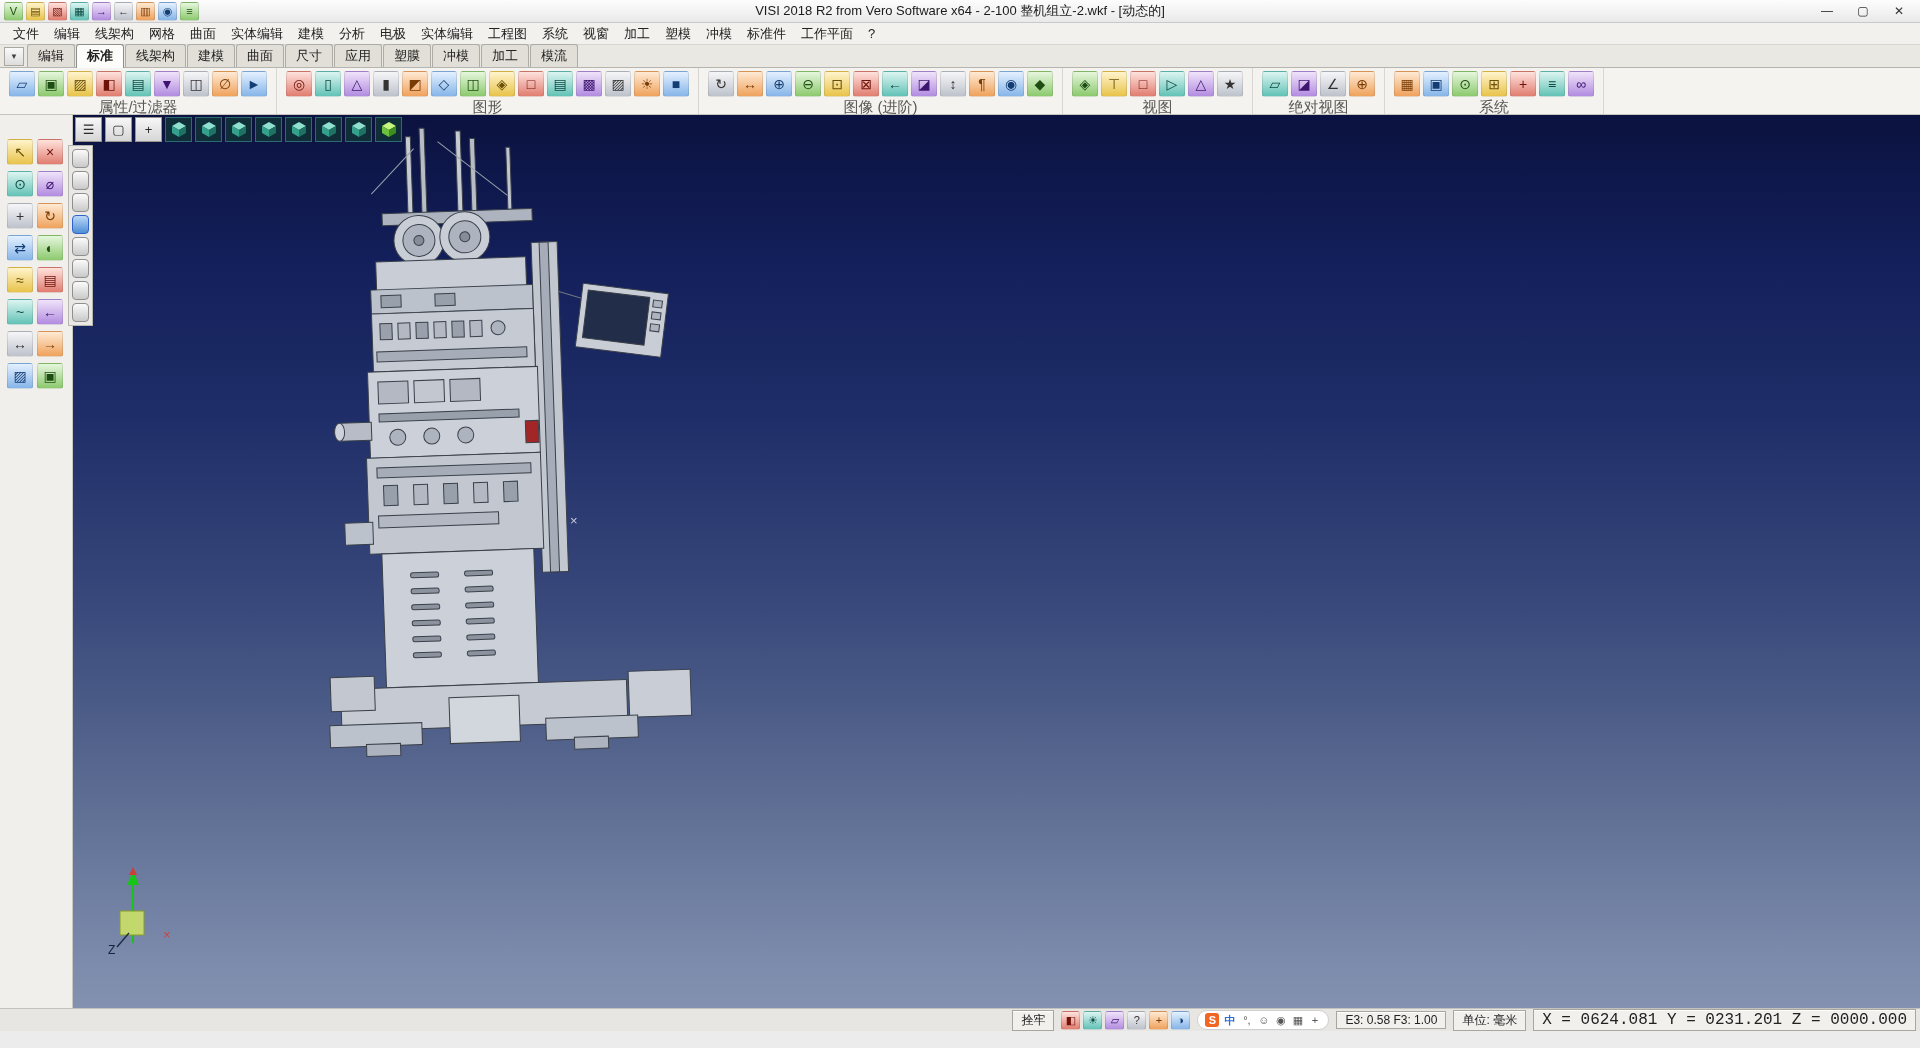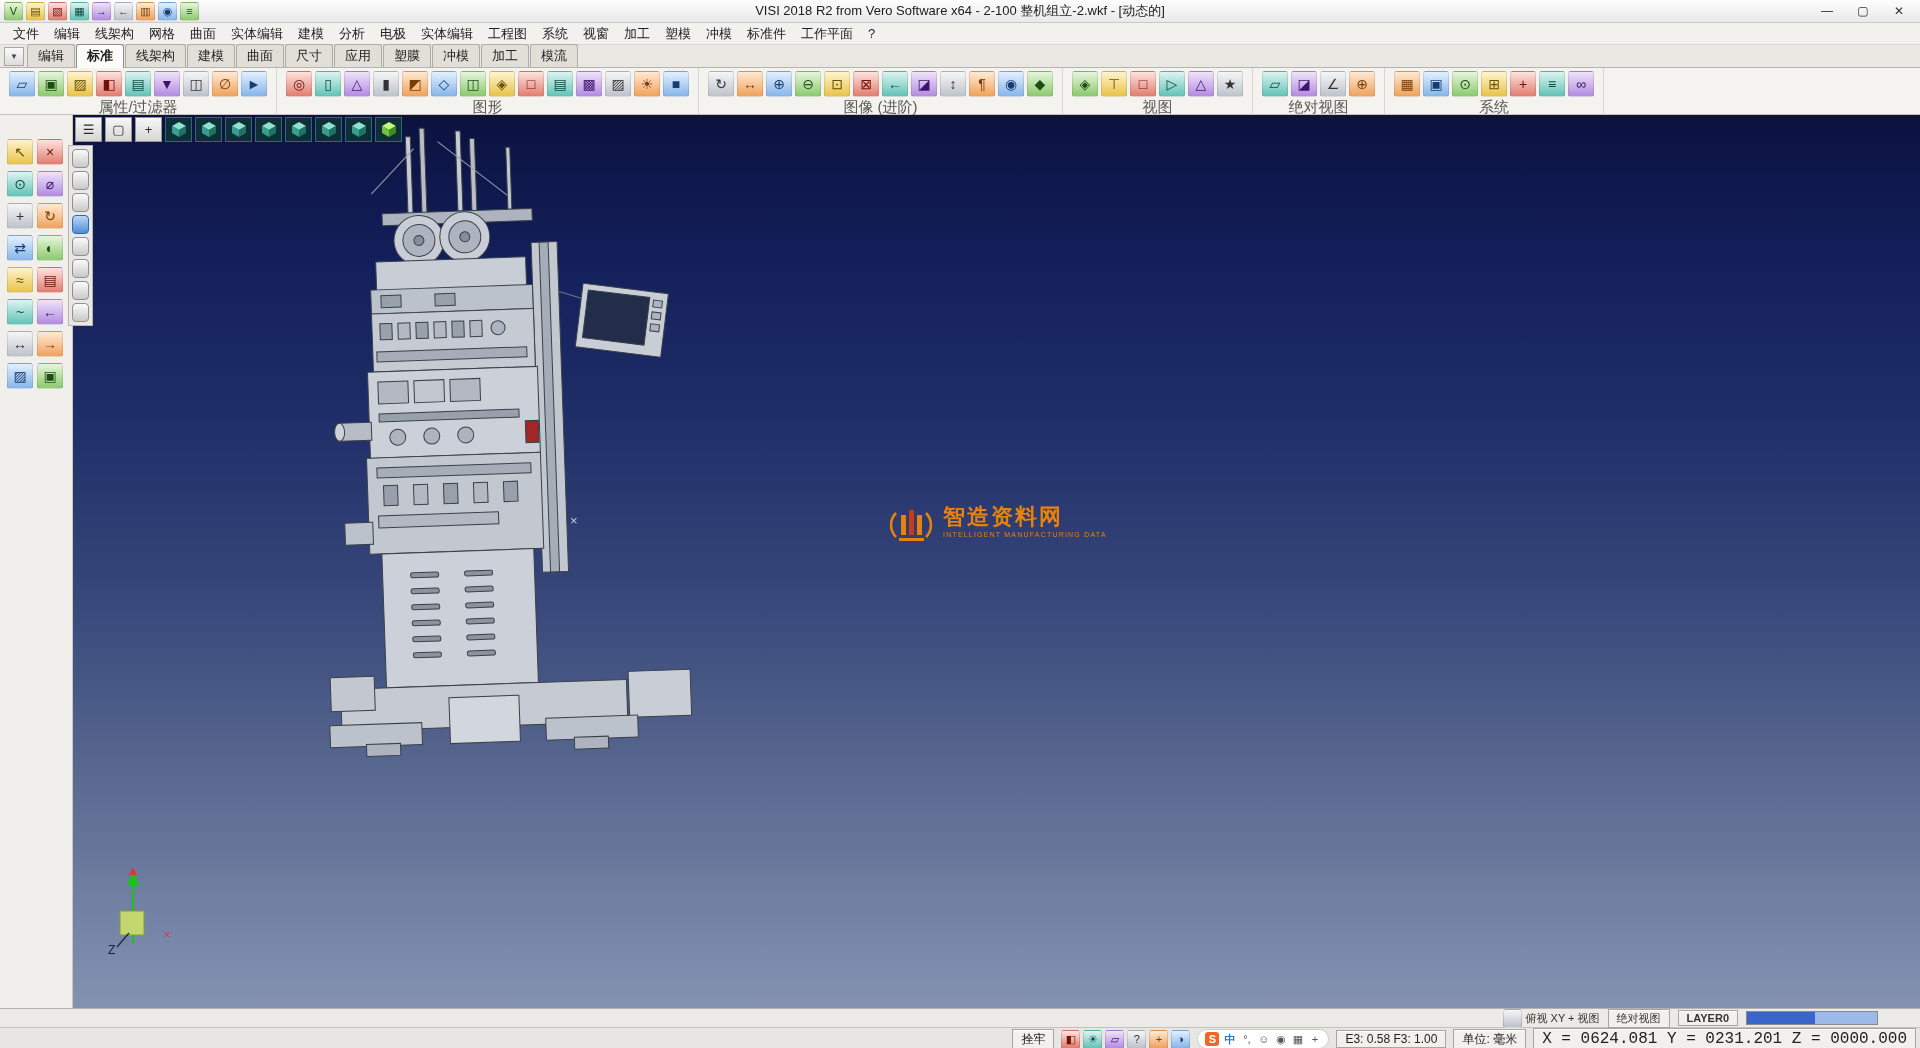--- a/index.html
+++ b/index.html
@@ -410,61 +410,35 @@
           <rect x="2" y="546" width="44" height="34" fill="#c2c7d0"></rect>
           <rect x="300" y="550" width="62" height="46" fill="#c9cdd6"></rect>
           <rect x="0" y="594" width="92" height="22" fill="#bcc2cc"></rect>
           <rect x="216" y="594" width="92" height="22" fill="#bcc2cc"></rect>
           <rect x="36" y="614" width="34" height="12" fill="#aeb4bf"></rect>
           <rect x="244" y="614" width="34" height="12" fill="#aeb4bf"></rect>
           <rect x="120" y="570" width="70" height="46" fill="#d2d6dd"></rect>
         </g>
       </svg>
 
-      <div class="watermark">
-        <svg width="46" height="40" viewBox="0 0 46 40">
-          <path d="M8 32 A17 17 0 0 1 8 8" stroke="#e8820c" fill="none" stroke-width="2.5"></path>
-          <rect x="13" y="10" width="5" height="20" fill="#e8820c"></rect>
-          <rect x="21" y="5" width="5" height="25" fill="#c83c14"></rect>
-          <rect x="29" y="10" width="5" height="20" fill="#e8820c"></rect>
-          <path d="M38 32 A17 17 0 0 0 38 8" stroke="#e8820c" fill="none" stroke-width="2.5"></path>
-          <rect x="11" y="33" width="25" height="3" fill="#e8820c"></rect>
-        </svg>
-        <div class="wm-text">
-          <div class="wm-title">智造资料网</div>
-          <div class="wm-sub">INTELLIGENT MANUFACTURING DATA</div>
-        </div>
-      </div>
 
       <div class="center-marker">×</div>
 
       <svg class="triad" width="100" height="90" viewBox="0 0 100 90">
         <line x1="26" y1="76" x2="26" y2="16" stroke="#17c517" stroke-width="2"></line>
         <polygon points="26,4 20,18 32,18" fill="#17c517"></polygon>
         <polygon points="26,0 22,8 30,8" fill="#d03c3c"></polygon>
         <rect x="13" y="44" width="24" height="24" fill="#cde06a" stroke="#8aa020" opacity="0.9"></rect>
         <line x1="10" y1="80" x2="22" y2="66" stroke="#20304a" stroke-width="1.5"></line>
         <text x="1" y="87" font-size="12" fill="#16213a" font-family="Liberation Sans, sans-serif">Z</text>
         <text x="56" y="72" font-size="13" fill="#d04040" font-family="Liberation Sans, sans-serif">×</text>
       </svg>
     </div>
   </div>
 
-  <div class="status-top">
-    <span class="vind">
-      <span class="chip16 ic6"></span>
-      <span>俯视 XY + 视图</span>
-    </span>
-    <span class="panel">绝对视图</span>
-    <span class="panel layerbtn">LAYER0</span>
-    <span class="progress">
-        <span class="seg-a"></span>
-        <span class="seg-b"></span>
-      </span>
-  </div>
 
   <div class="status-bottom">
     <span class="panel">拴牢</span>
     <span class="iconrow" id="statusicons">
         <span class="chip16 ic3">◧</span>
         <span class="chip16 ic4">☀</span>
         <span class="chip16 ic5">▱</span>
         <span class="chip16 ic6">?</span>
         <span class="chip16 ic7">+</span>
         <span class="chip16 ic0">◑</span>

